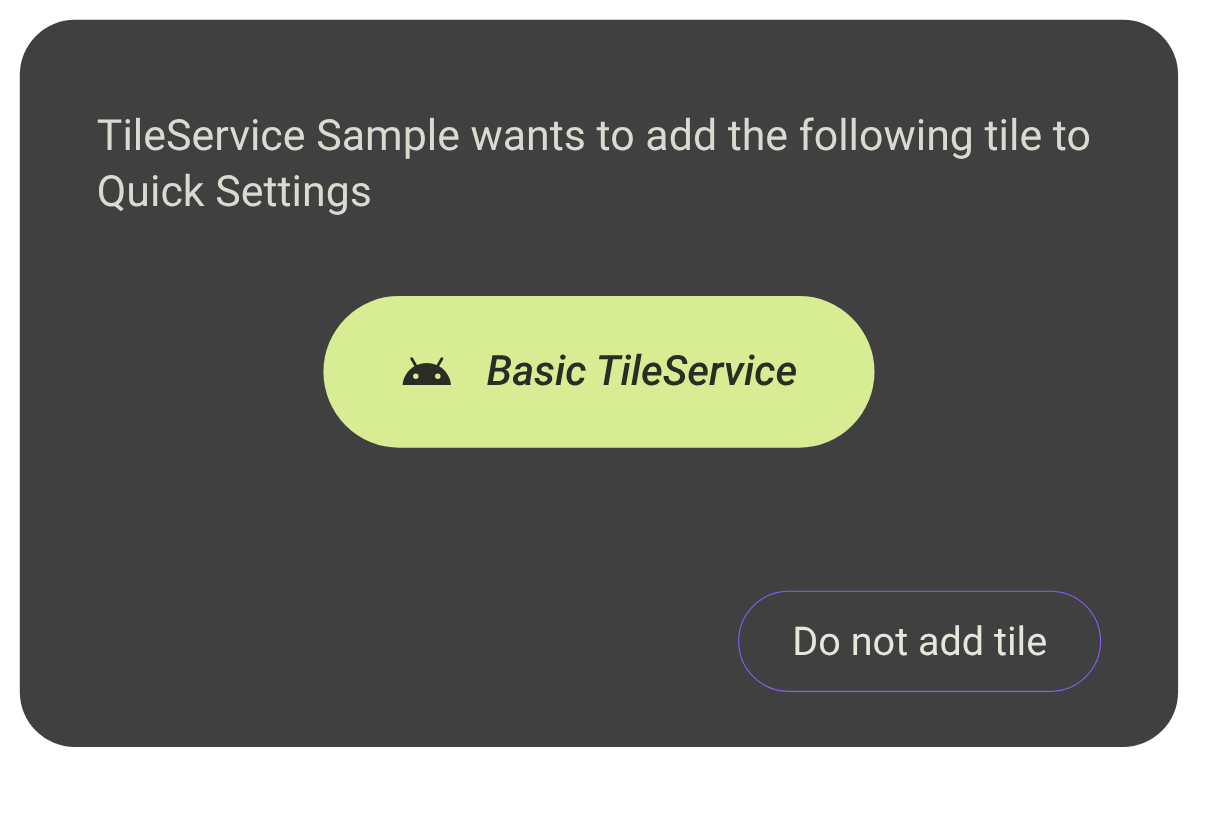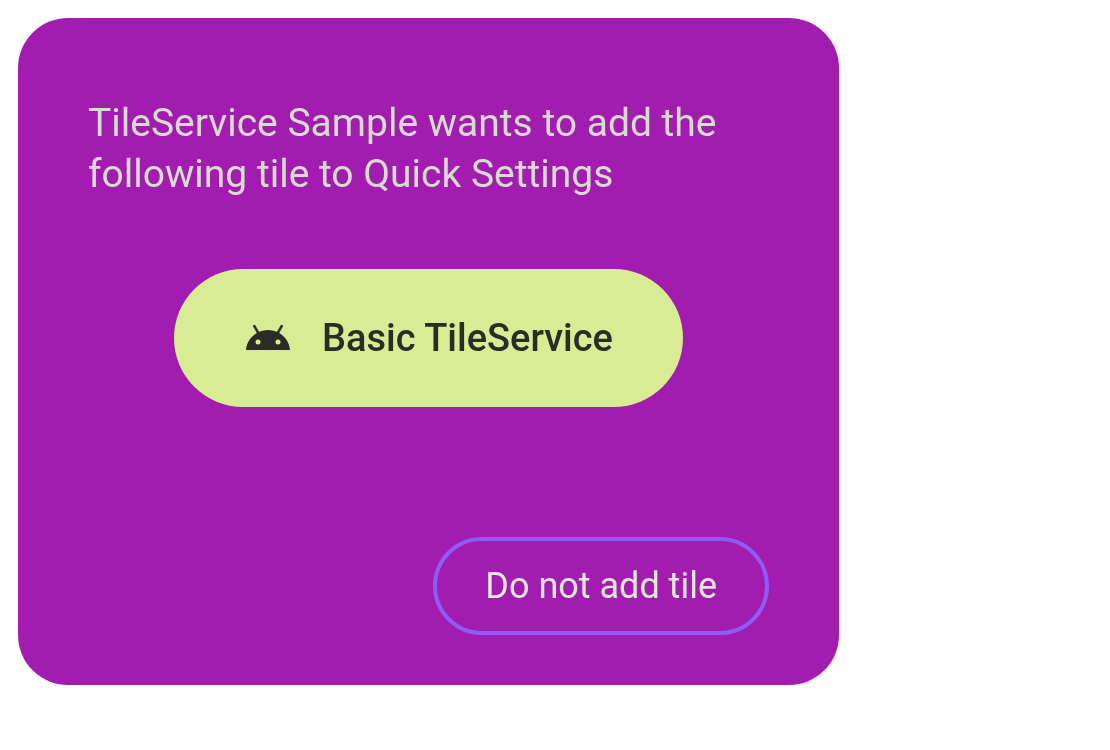--- a/index.html
+++ b/index.html
@@ -12,24 +12,24 @@
       background: #ffffff;
       font-family: 'Roboto', 'Segoe UI', Arial, sans-serif;
       display: flex;
       align-items: flex-start;
       justify-content: flex-start;
       width: 1110px;
       height: 750px;
     }
     
     .dialog {
-      background: #a21caf;
+      background: #404040;
       border-radius: 50px;
       padding: 80px 70px 50px 70px;
-      width: 821px;
+      width: 1053px;
       margin: 18px;
       display: flex;
       flex-direction: column;
     }
     
     .dialog-message {
       color: #d8dbd0;
       font-size: 39px;
       line-height: 1.3;
       font-weight: 400;
@@ -38,20 +38,21 @@
     
     .tile-preview {
       align-self: center;
       background: #d8ec93;
       border-radius: 100px;
       padding: 45px 70px;
       display: flex;
       align-items: center;
       gap: 30px;
       margin-bottom: 130px;
+      font-style: italic;
     }
     
     .tile-icon {
       width: 48px;
       height: 48px;
       display: flex;
       align-items: center;
       justify-content: center;
     }
     
@@ -78,21 +79,21 @@
       font-size: 36px;
       font-weight: 400;
       padding: 24px 48px;
       cursor: pointer;
       border: none;
       font-family: inherit;
     }
     
     .btn-outline {
       background: transparent;
-      border: 4px solid #8b5cf6;
+      border: 1px solid #8b5cf6;
       color: #e5e7dc;
     }
     
     .btn-filled {
       background: #d8ec93;
       color: #2b2c25;
     }
   </style>
 </head>
 <body>

